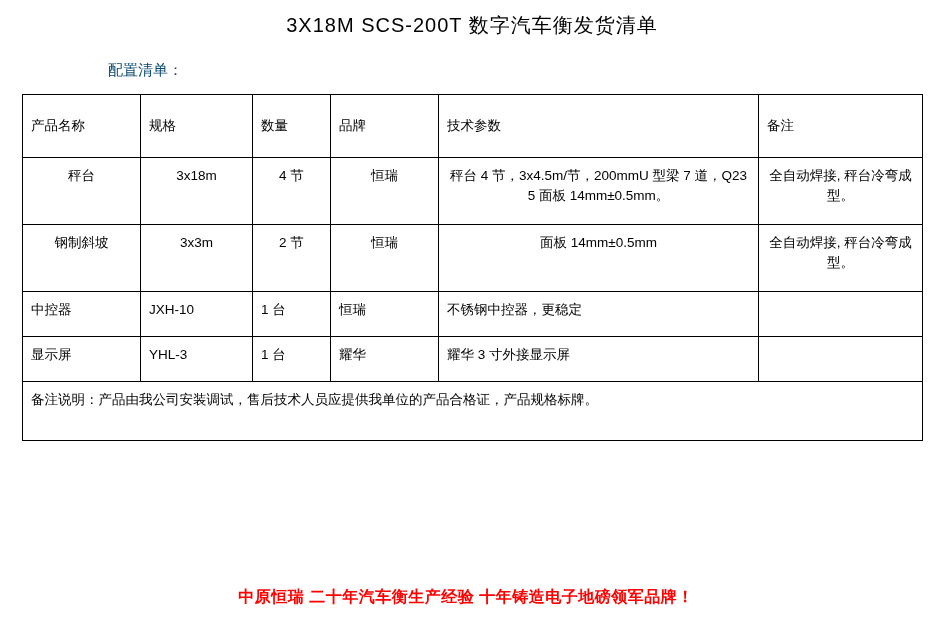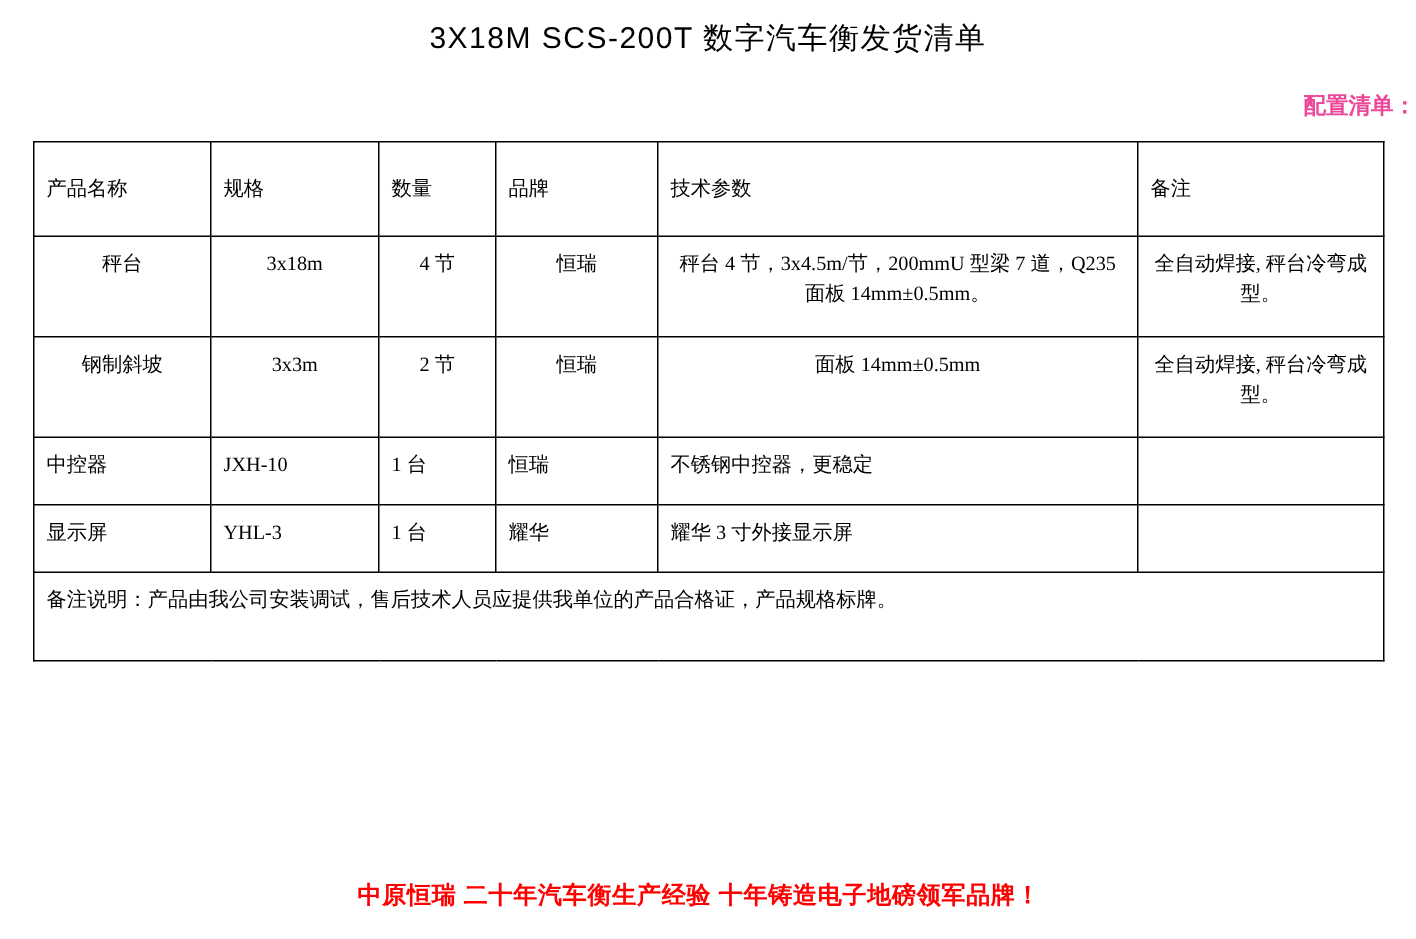--- a/index.html
+++ b/index.html
@@ -24,41 +24,39 @@
   .doc-title {
     text-align: center;
     font-size: 20px;
     font-weight: normal;
     letter-spacing: 1px;
     padding-top: 12px;
     color: #000;
   }
   .subtitle {
     font-size: 15px;
-    font-weight: bold;
+    font-weight: normal;
     margin: 22px 0 0 108px;
-    color: #ec4899;
-    text-align: right;
+    color: #0c4a6e;
   }
   .table-wrap {
     margin: 14px 22px 0 22px;
   }
   table.spec {
     border-collapse: collapse;
     width: 900px;
     table-layout: fixed;
     font-size: 13.5px;
   }
   table.spec td {
     border: 1px solid #000;
     padding: 8px 8px 8px 8px;
     vertical-align: top;
     line-height: 1.45;
     word-break: break-all;
-    font-family: Liberation Serif, serif;
   }
   table.spec tr.header-row td {
     height: 46px;
     vertical-align: middle;
   }
   table.spec tr.data-row td {
     height: 28px;
   }
   table.spec tr.tall-row td {
     height: 50px;

